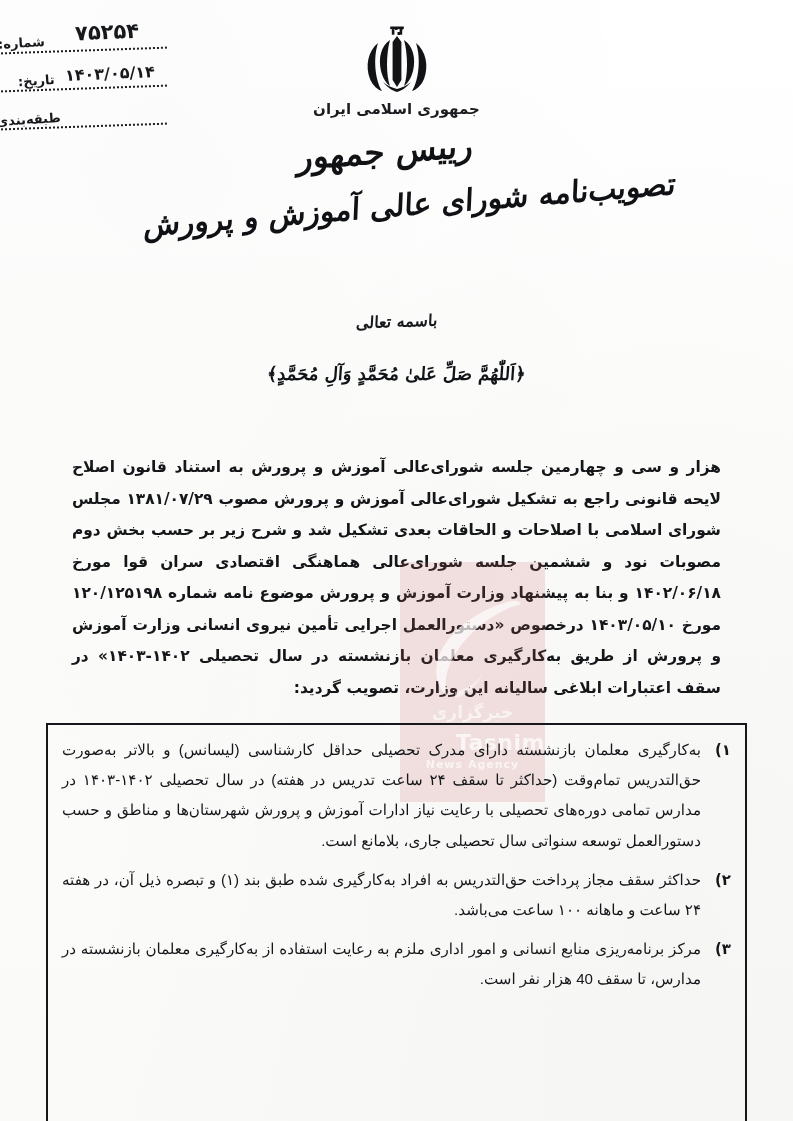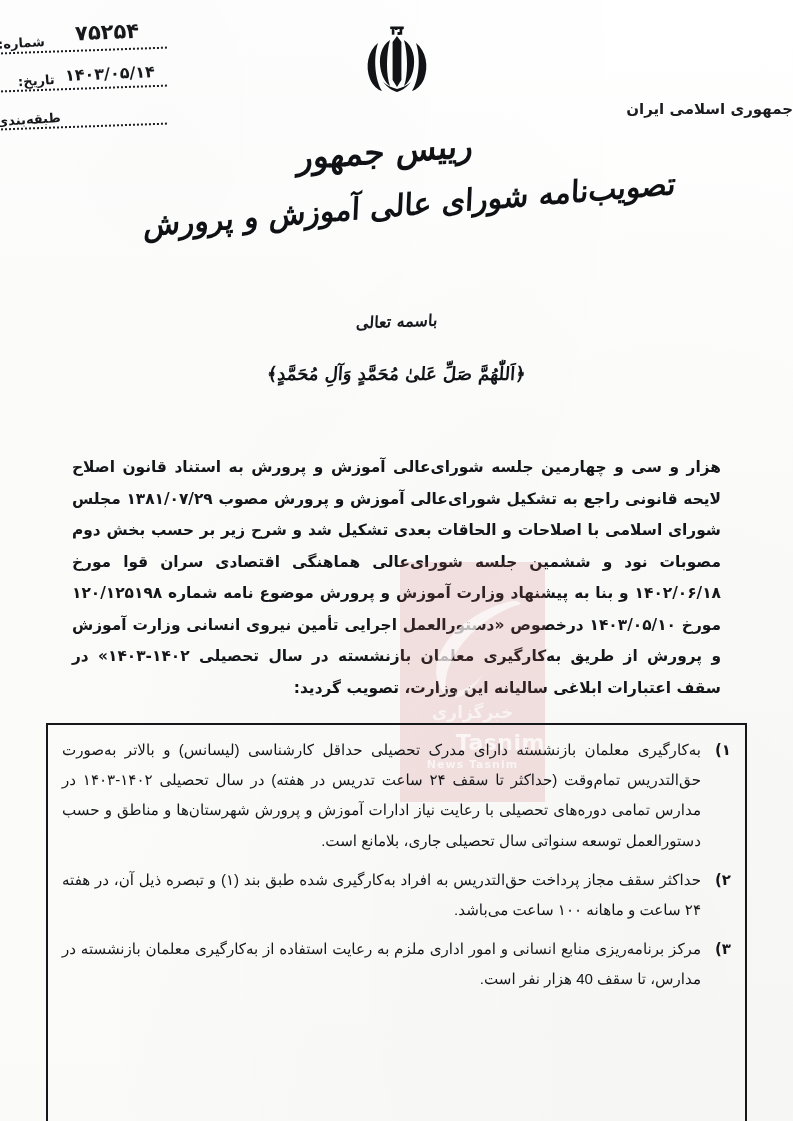--- a/index.html
+++ b/index.html
@@ -91,21 +91,20 @@
     text-align: center;
   }
   #emblem-svg { display: block; margin: 0 auto; }
   #country-name {
     margin-top: 6px;
     font-size: 15px;
     font-weight: 600;
     color: #1a1c20;
     letter-spacing: 0.5px;
     font-family: "DejaVu Sans", sans-serif;
-    text-align: right;
   }
 
   
   #title-block {
     position: absolute;
     top: 132px;
     left: 0;
     right: 0;
     text-align: center;
   }
@@ -345,21 +344,21 @@
 
   <div id="watermark">
     <svg id="wm-swoosh" viewBox="0 0 138 118">
       <path d="M118 8 C96 14 72 30 56 52 C44 69 40 86 44 100
                C34 92 30 76 36 60 C46 34 76 14 104 6
                C110 4 115 4 118 8 Z" fill="rgba(255,255,255,0.80)"></path>
       <path d="M52 96 C62 94 72 88 80 78 C72 92 62 100 52 102 Z" fill="rgba(255,255,255,0.55)"></path>
     </svg>
     <div id="wm-fa">خبرگزاری</div>
     <div id="wm-en">Tasnim</div>
-    <div id="wm-sub">News Tasnim</div>
+    <div id="wm-sub">News Agency</div>
   </div>
 
   <div id="clause-box">
 
     <div class="clause">
       <span class="clause-marker">۱)</span>
       <span class="clause-text">به‌کارگیری معلمان بازنشسته دارای مدرک تحصیلی حداقل کارشناسی (لیسانس) و بالاتر به‌صورت حق‌التدریس تمام‌وقت (حداکثر تا سقف ۲۴ ساعت تدریس در هفته) در سال تحصیلی ۱۴۰۲-۱۴۰۳ در مدارس تمامی دوره‌های تحصیلی با رعایت نیاز ادارات آموزش و پرورش شهرستان‌ها و مناطق و حسب دستورالعمل توسعه سنواتی سال تحصیلی جاری، بلامانع است.</span>
     </div>
 
 

